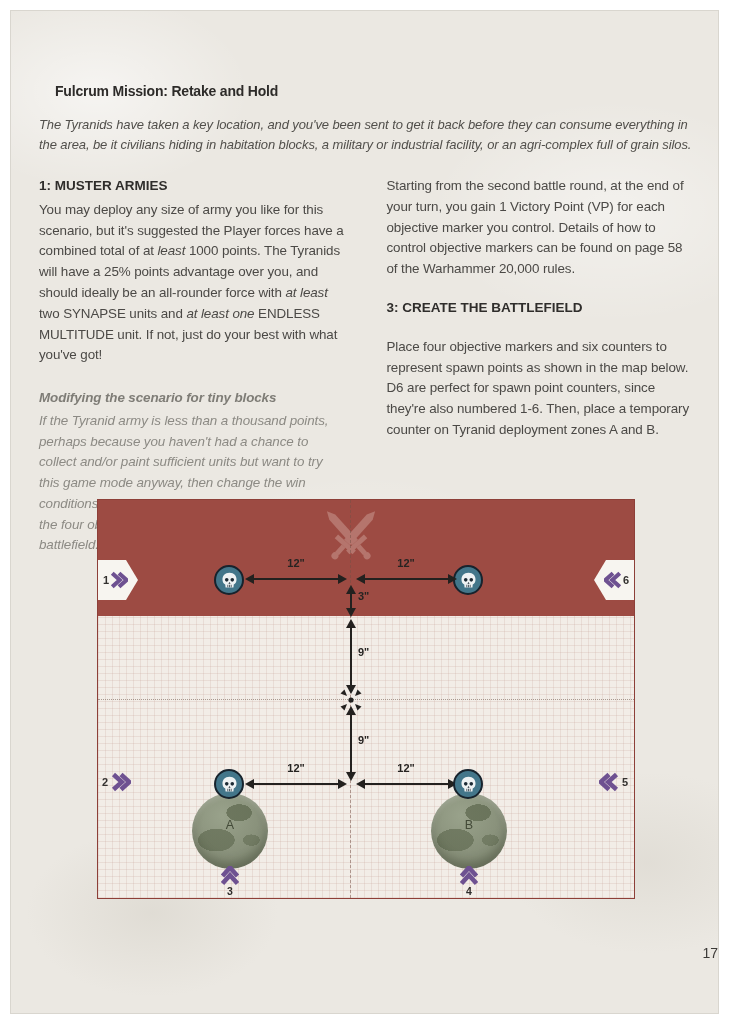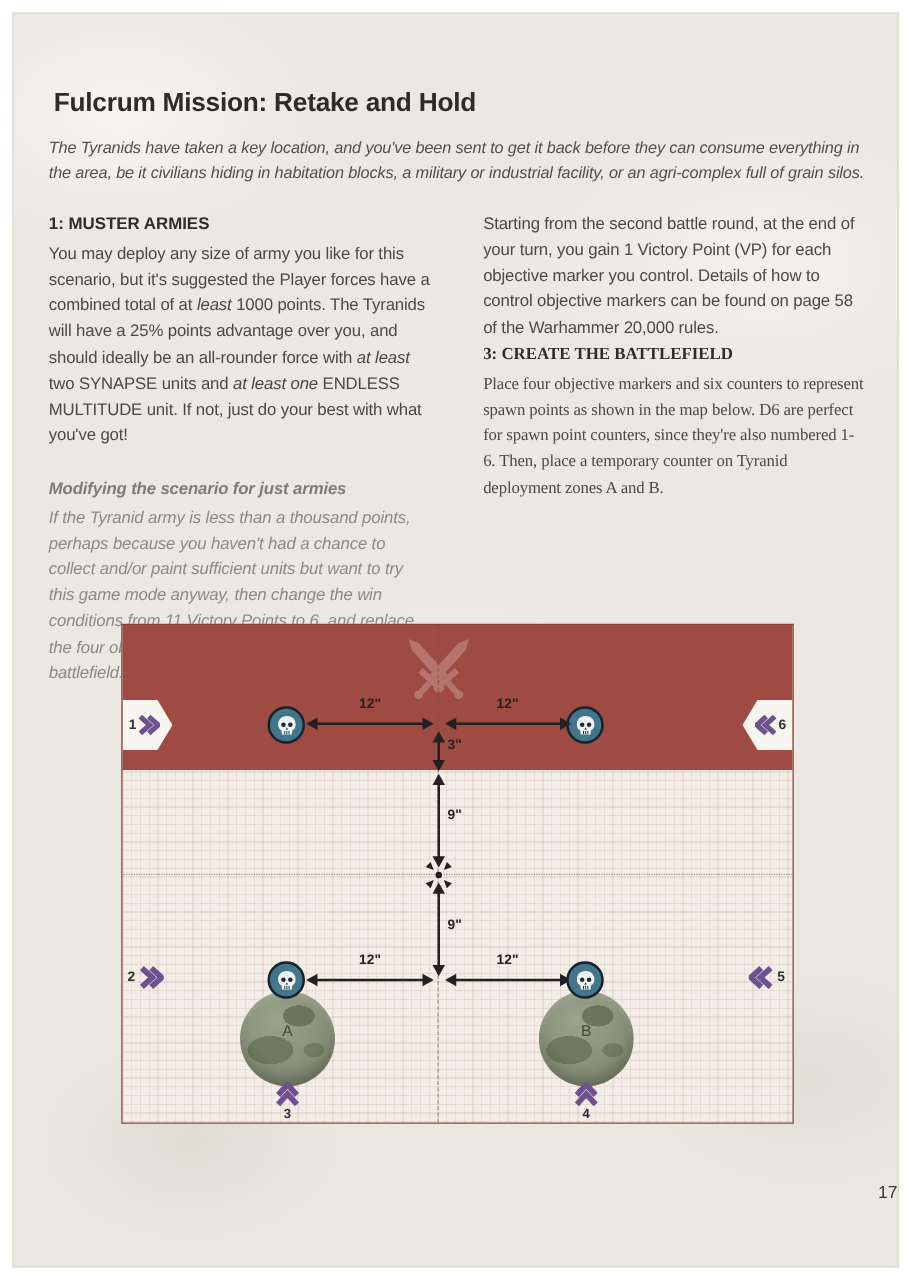--- a/index.html
+++ b/index.html
@@ -15,35 +15,35 @@
       radial-gradient(ellipse 220px 140px at 12% 8%, rgba(255,255,255,.55), rgba(255,255,255,0) 70%),
       radial-gradient(ellipse 260px 160px at 85% 20%, rgba(255,255,255,.4), rgba(255,255,255,0) 70%),
       radial-gradient(ellipse 300px 200px at 50% 60%, rgba(255,255,255,.35), rgba(255,255,255,0) 70%),
       radial-gradient(ellipse 180px 120px at 20% 90%, rgba(190,185,172,.25), rgba(255,255,255,0) 70%),
       radial-gradient(ellipse 200px 130px at 90% 85%, rgba(190,185,172,.22), rgba(255,255,255,0) 70%);
     border:1px solid #d9d6cf;
     box-sizing:border-box;
   }
   .content{padding:56px 26px 0 28px;}
   h1.title{
-    margin:4px;font-size:21px;font-weight:bold;color:#2d2b29;letter-spacing:-.2px;
+    margin:16px;font-size:14px;font-weight:bold;color:#2d2b29;letter-spacing:-.2px;
   }
   .intro{
     margin:13px 0 0 0;font-style:italic;font-size:13px;line-height:1.5;color:#514f4b;
     letter-spacing:-.1px;
   }
   .cols{
     display:grid;grid-template-columns:1fr 1fr;gap:42px;margin-top:22px;
     font-size:13.4px;line-height:1.55;color:#4b4946;letter-spacing:-.1px;
   }
   .cols h2{
     margin:0 0 3px 0;font-size:13.5px;font-weight:bold;color:#2f2d2b;letter-spacing:0;
   }
   .cols p{margin:0;}
-  .block{font-family:Liberation Serif, serif;}
+  .block{margin-top:18px;}
   .mod{margin-top:22px;font-style:italic;color:#8c8a84;}
   .mod h3{margin:0 0 2px 0;font-size:13.4px;font-weight:bold;font-style:italic;color:#7e7c76;}
   .it{font-style:italic;}
 
   
   .map{
     position:absolute;left:86px;top:488px;width:538px;height:400px;
     background-color:#f2ede7;
     background-image:
       repeating-linear-gradient(0deg, rgba(197,160,150,.22) 0 1px, transparent 1px 7px),
@@ -119,21 +119,21 @@
   <div class="content">
     <h1 class="title">Fulcrum Mission: Retake and Hold</h1>
     <p class="intro">The Tyranids have taken a key location, and you've been sent to get it back before they can consume everything in the area, be it civilians hiding in habitation blocks, a military or industrial facility, or an agri-complex full of grain silos.</p>
 
     <div class="cols">
       <div class="col">
         <h2>1: MUSTER ARMIES</h2>
         <p><span>You may deploy any size of army you like for this scenario, but it's suggested the Player forces have a combined total of at </span><span class="it">least</span><span> 1000 points. The Tyranids will have a 25% points advantage over you, and should ideally be an all-rounder force with </span><span class="it">at least</span><span> two SYNAPSE units and </span><span class="it">at least one</span><span> ENDLESS MULTITUDE unit. If not, just do your best with what you've got!</span></p>
 
         <div class="mod">
-          <h3>Modifying the scenario for just armies</h3>
+          <h3>Modifying the scenario for tiny blocks</h3>
           <p>If the Tyranid army is less than a thousand points, perhaps because you haven't had a chance to collect and/or paint sufficient units but want to try this game mode anyway, then change the win conditions from 11 Victory Points to 6, and replace the four objective markers with two halfway up the battlefield.</p>
         </div>
       </div>
 
       <div class="col">
         <p>Starting from the second battle round, at the end of your turn, you gain 1 Victory Point (VP) for each objective marker you control. Details of how to control objective markers can be found on page 58 of the Warhammer 20,000 rules.</p>
 
         <div class="block">
           <h2>3: CREATE THE BATTLEFIELD</h2>
         </div>

